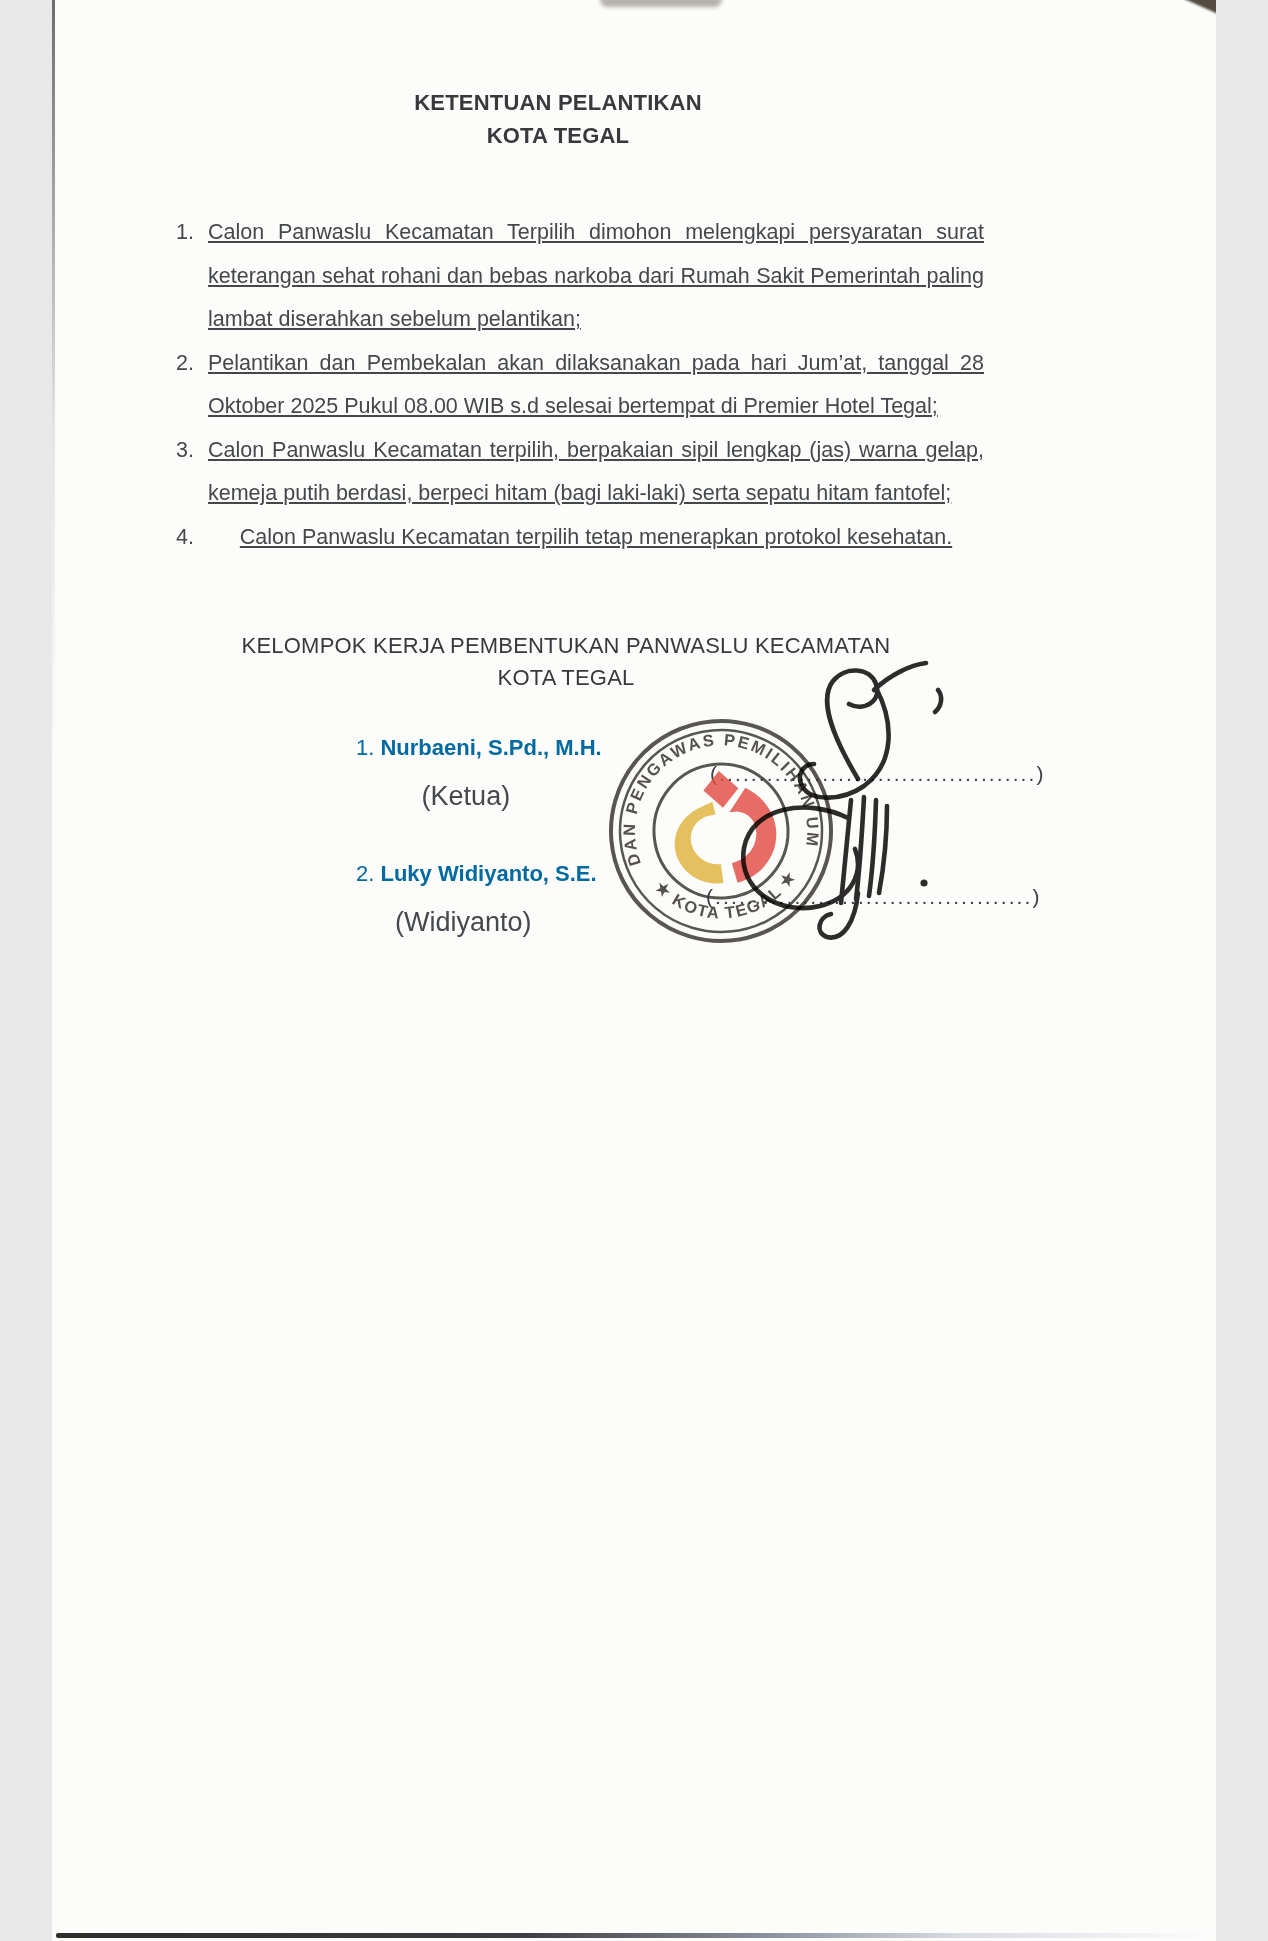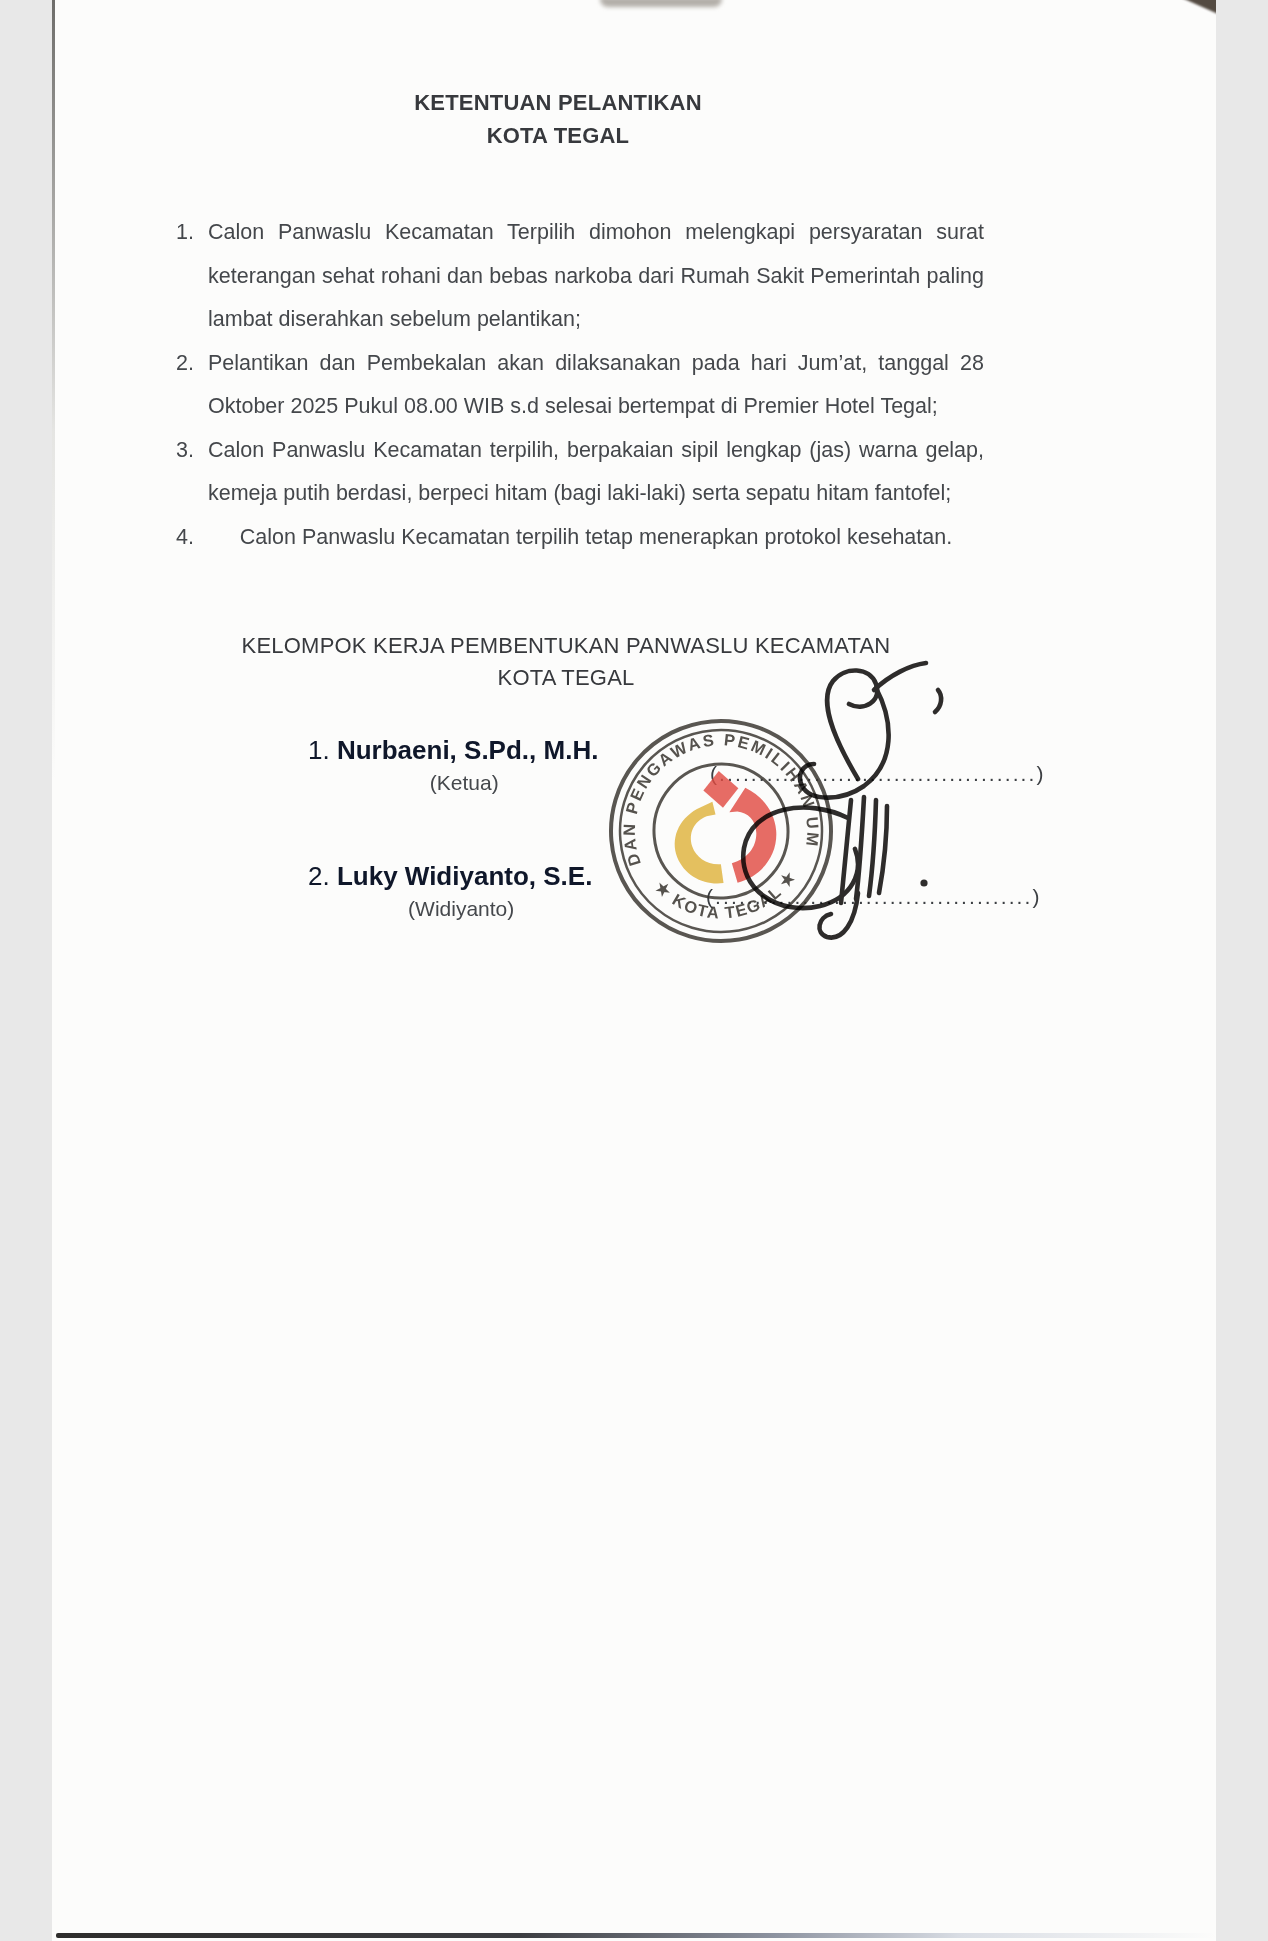--- a/index.html
+++ b/index.html
@@ -19,30 +19,30 @@
     position:absolute; top:630px; left:108px; width:812px;
     text-align:center; font-weight:normal; font-size:22px; line-height:32px;
     color:#37393d; letter-spacing:0.2px;
   }
 
   
   .list { position:absolute; top:211px; left:124px; width:808px;
           font-size:21.5px; line-height:43.5px; color:#44474b; }
   .item { display:flex; }
   .item .num { flex:0 0 32px; }
-  .item .txt { flex:1; text-align:justify; }
+  .item .txt { flex:1; text-align:justify;text-decoration:underline; }
   .item .txt.lastline { text-align:center; }
 
   
   .signatory { position:absolute; white-space:nowrap; }
   .sig1 { top:735px; left:256px; }
   .sig2 { top:861px; left:256px; }
-  .signatory .nameline { font-size:26px; color:#0f172a; }
+  .signatory .nameline { font-size:22px; color:#0369a1;margin-left:48px; }
   .signatory .nameline .sname { font-weight:bold; }
-  .signatory .role { text-align:center; font-size:21px; margin-top:5px; padding-left:22px; }
+  .signatory .role { text-align:center; font-size:27px; margin-top:20px; padding-left:22px; }
 
   .sigline {
     position:absolute; font-size:21px; color:#3c3f43;
     letter-spacing:2.1px; white-space:nowrap;
   }
   .sl1 { top:762px; left:658px; }
   .sl2 { top:885px; left:654px; }
 
   
   .stamp { position:absolute; left:551px; top:713px; width:236px; height:236px;

